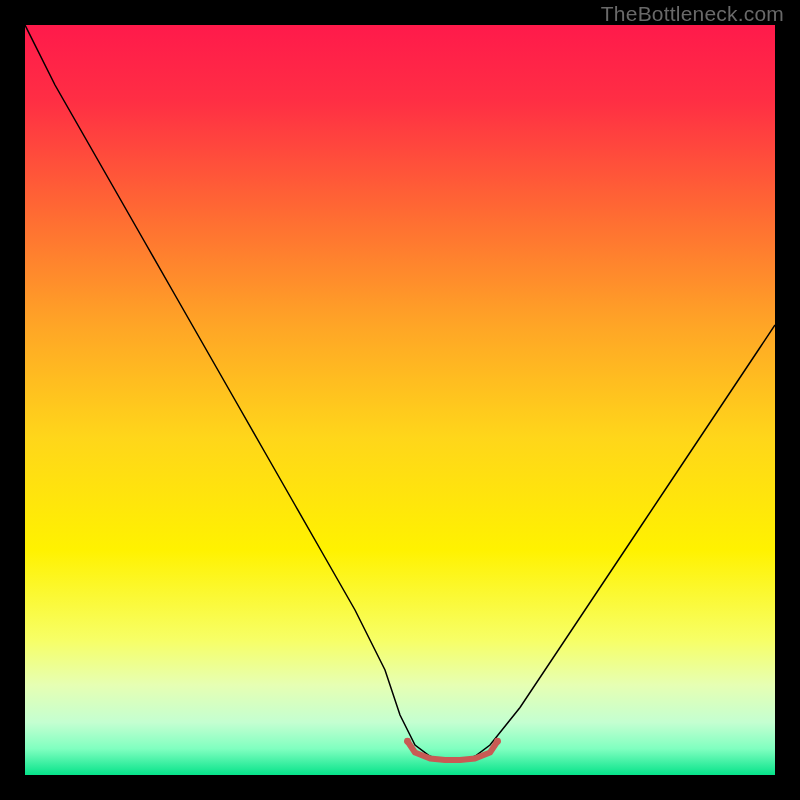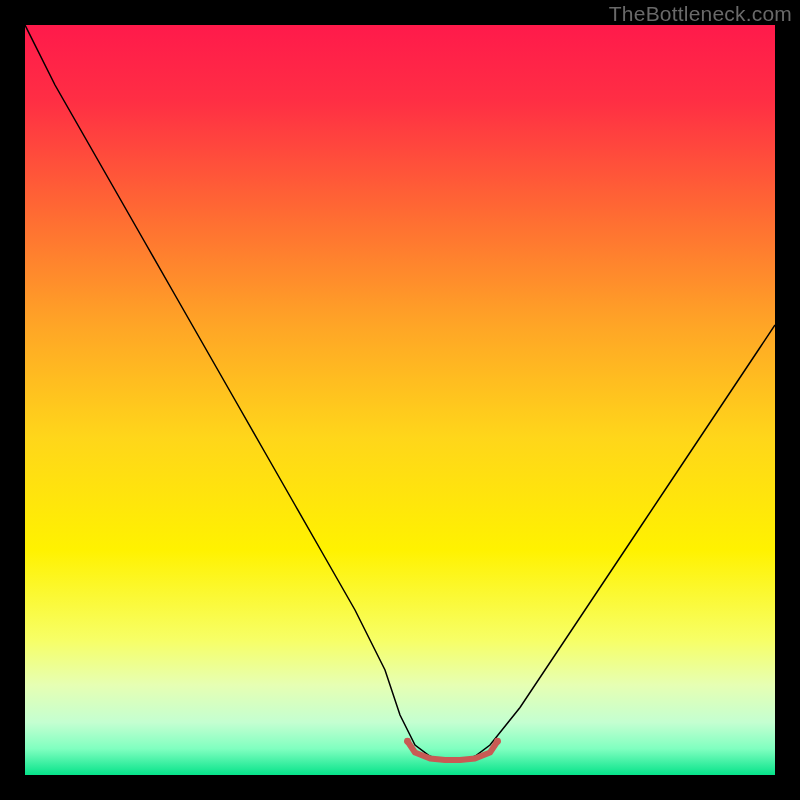--- a/index.html
+++ b/index.html
@@ -19,21 +19,21 @@
   .plot {
     position: absolute;
     left: 25px;
     top: 25px;
     width: 750px;
     height: 750px;
   }
   .watermark {
     position: absolute;
     top: 2px;
-    right: 8px;
+    right: 16px;
     font-family: Arial, Helvetica, sans-serif;
     font-size: 21px;
     font-weight: 500;
     color: #696969;
     letter-spacing: 0.2px;
     user-select: none;
   }
 </style>
 </head>
 <body>

